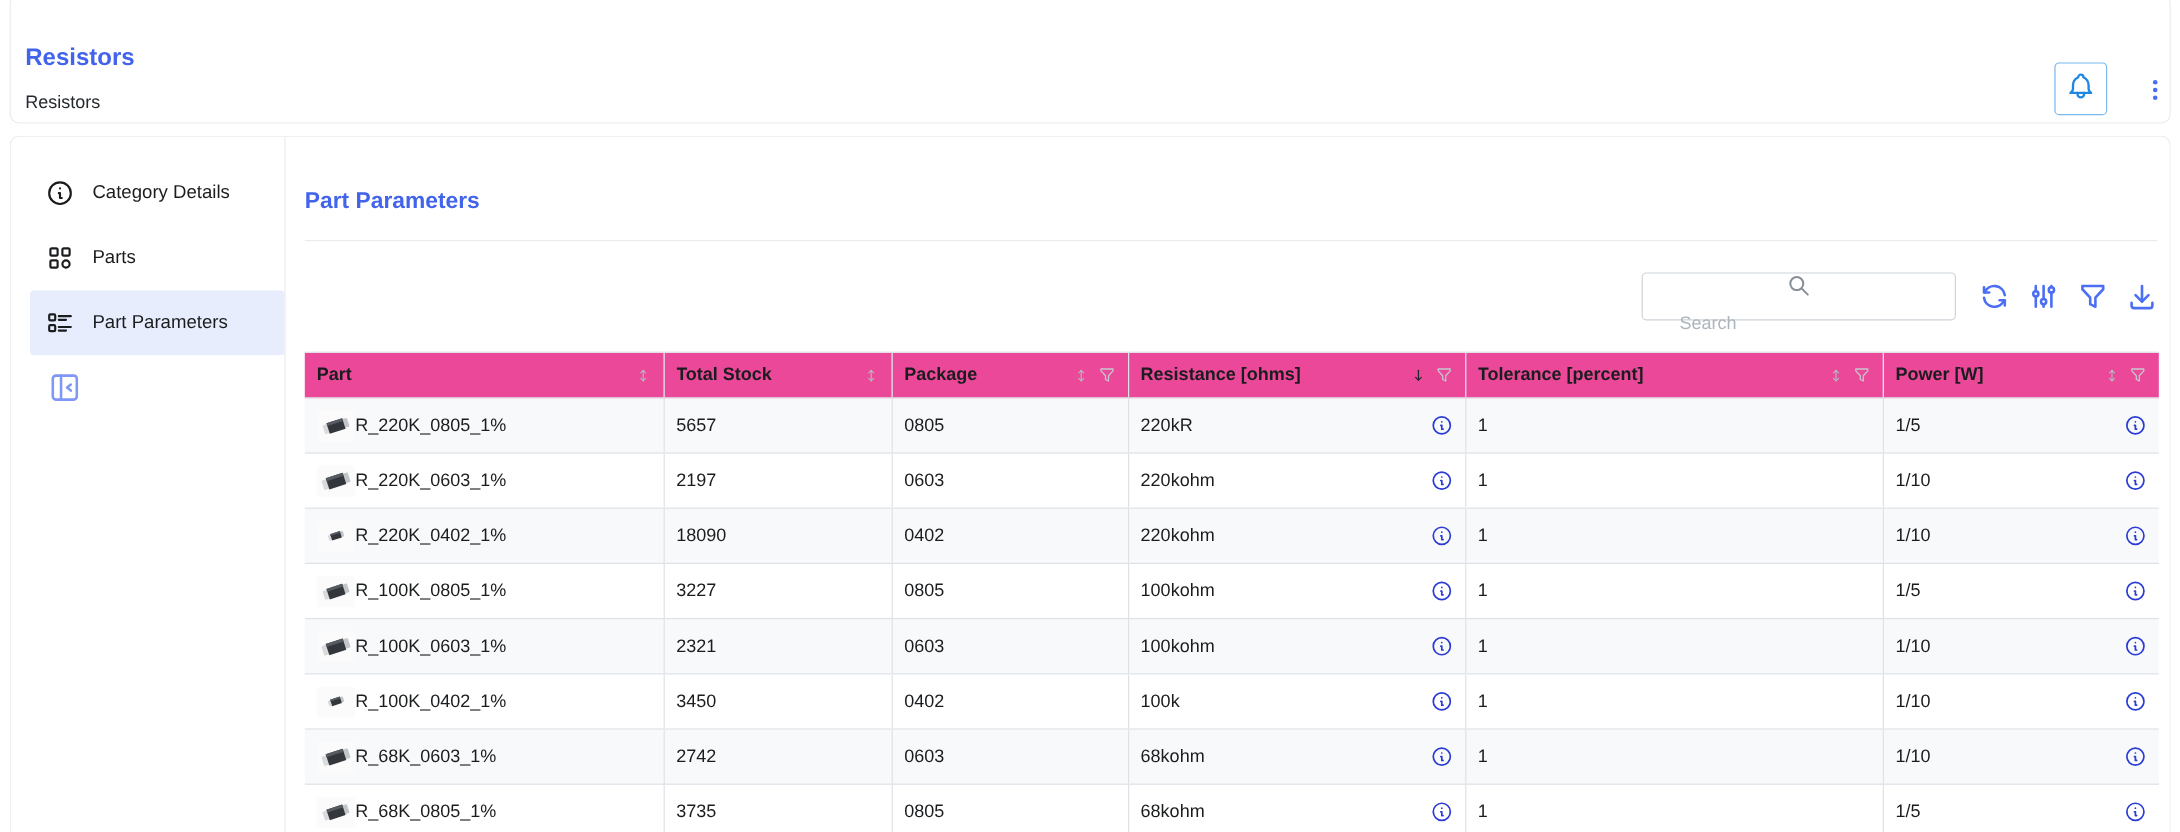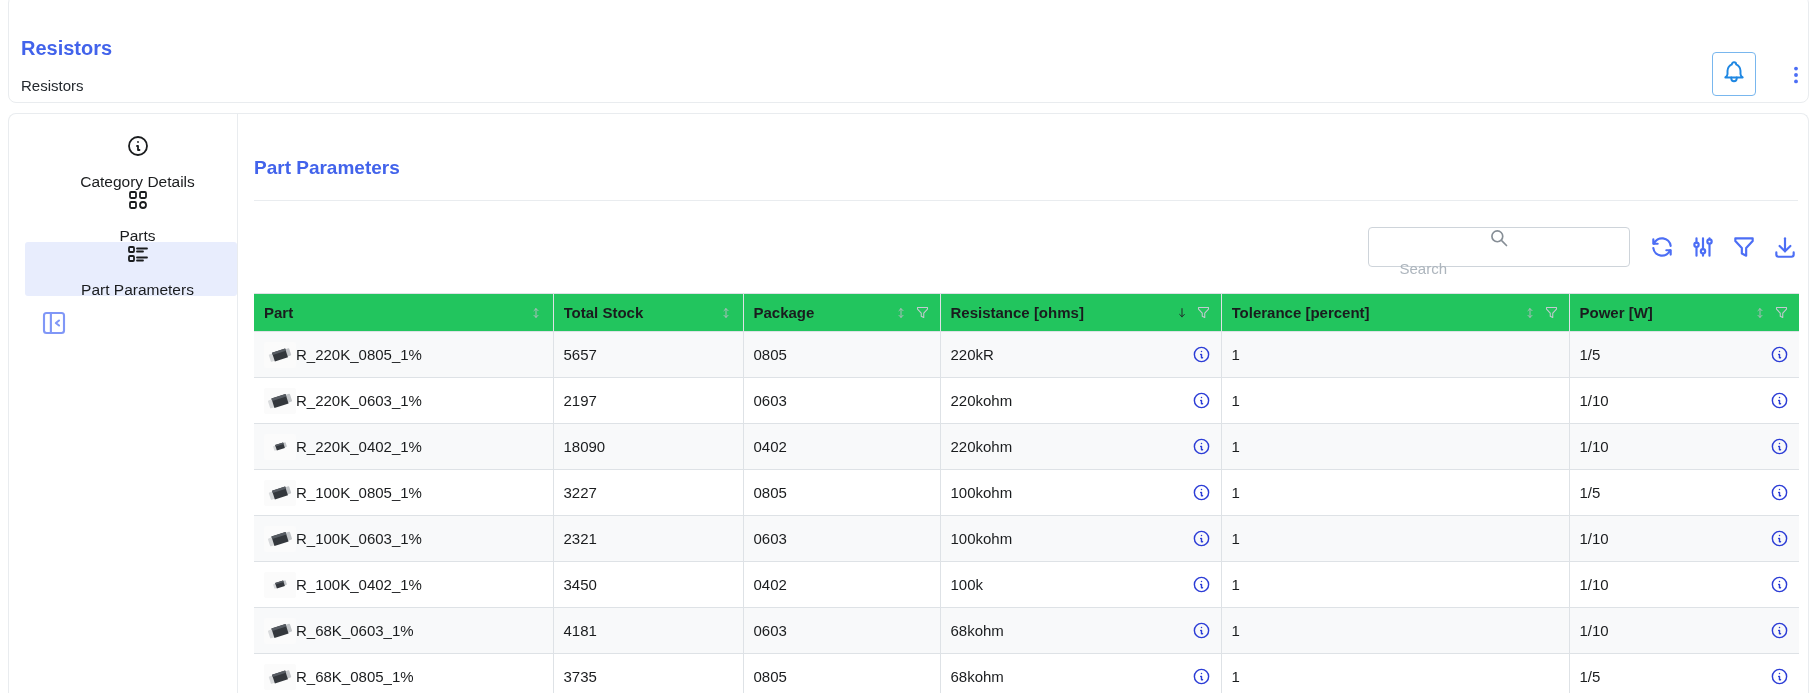--- a/index.html
+++ b/index.html
@@ -19,21 +19,21 @@
   .dots-btn { width:20px; height:44px; display:flex; align-items:center; justify-content:center;
     color:#4c6ef5; cursor:pointer; margin-right:-16px; position:relative; left:14px; top:3px; }
 
   
   .main-card { left:8px; right:8px; top:113px; height:640px; border-bottom:none;
     border-radius:8px 8px 0 0; }
   .sidebar { position:absolute; left:0; top:0; bottom:0; width:229px; border-right:1px solid #e9ecef;
     padding-top:20px; }
   .side-item { height:54px; margin-left:16px; margin-right:0; padding-left:13px;
     display:flex; align-items:center; gap:15px; font-size:15.5px; color:#1a1c1e;
-    border-radius:3px; cursor:pointer;flex-direction:column; }
+    border-radius:3px; cursor:pointer; }
   .side-item .s-icon { width:24px; height:24px; color:#1a1c1e; flex:0 0 auto; }
   .side-item.active { background:#e8edfd; }
   .collapse-btn { margin:12px 0 0 30px; width:30px; height:30px; color:#8097f7; cursor:pointer; }
 
   .content { position:absolute; left:229px; right:0; top:0; bottom:0; padding:0 10px 0 16px; }
   .section-title { margin-top:42px; font-size:19px; font-weight:bold; color:#4263eb; line-height:24px; }
   .divider { margin-top:20px; border:none; border-top:1px solid #e9ecef; height:0; }
 
   .toolbar { margin-top:26px; height:40px; display:flex; justify-content:flex-end; align-items:center; gap:14px; }
   .search-box { width:262px; height:40px; border:1px solid #ced4da; border-radius:4px;
@@ -41,21 +41,21 @@
   .search-box svg { color:#868e96; flex:0 0 auto; }
   .search-box input { border:none; outline:none; flex:1; font-size:15px; color:#212529;
     font-family:"Liberation Sans",sans-serif; background:transparent; }
   .search-box input::placeholder { color:#adb5bd; }
   .tool-btn { width:27px; height:27px; color:#4c6ef5; cursor:pointer; display:flex;
     align-items:center; justify-content:center; }
 
   
   table.params { margin-top:26px; width:1545px; border-collapse:collapse; table-layout:fixed; font-size:15px; }
   table.params th { height:38px; border-top:1px solid #dee2e6; border-bottom:1px solid #dee2e6;
-    padding:0 10px; text-align:left; font-weight:bold; color:#1a1c1e; background:#22c55e; }
+    padding:0 10px; text-align:left; font-weight:bold; color:#1a1c1e; background:#ec4899; }
   table.params th + th, table.params td + td { border-left:1px solid #dee2e6; }
   table.params td { height:46px; padding:0 10px; border-bottom:1px solid #dee2e6; color:#1a1c1e; }
   table.params tbody tr:nth-child(odd) td { background:#f8f9fa; }
   .th-inner { display:flex; align-items:center; }
   .th-label { flex:1 1 auto; overflow:hidden; white-space:nowrap; }
   .th-icons { display:flex; align-items:center; gap:7px; flex:0 0 auto; }
   .sort-icon { color:#b4bac1; display:flex; }
   .sort-icon.active { color:#212529; }
   .funnel-icon { color:#c4cad0; display:flex; }
 
@@ -573,21 +573,21 @@
                       <rect x="3" y="8" width="6" height="10" rx="1" fill="#d8dadc"></rect>
                       <rect x="25" y="8" width="6" height="10" rx="1" fill="#c3c6c9"></rect>
                       <rect x="8" y="7" width="18" height="12" fill="#33373c"></rect>
                       <rect x="8" y="7" width="18" height="3.2" fill="#575c63"></rect>
                     </g>
                   </svg>
                 </span>
                 <span>R_68K_0603_1%</span>
               </div>
             </td>
-            <td>4181</td>
+            <td>2742</td>
             <td>0603</td>
             <td>
               <div class="val-cell">
                 <span>68kohm</span>
                 <span class="info-icon">
                   <svg width="19" height="19" viewBox="0 0 24 24" fill="none" stroke="currentColor" stroke-width="1.8" stroke-linecap="round" stroke-linejoin="round">
                     <circle cx="12" cy="12" r="9"></circle>
                     <path d="M12 8.2h.01"></path>
                     <path d="M11 12h1v4h1.3"></path>
                   </svg>

